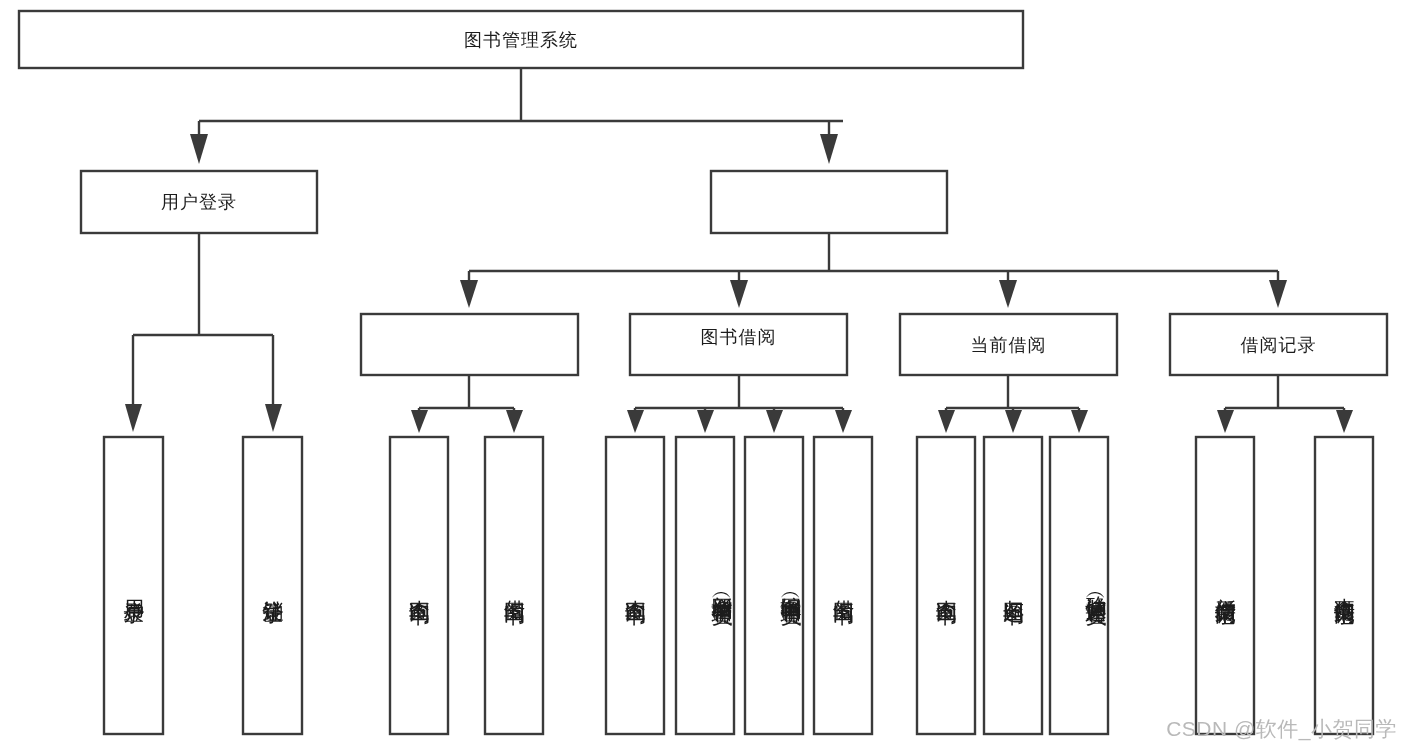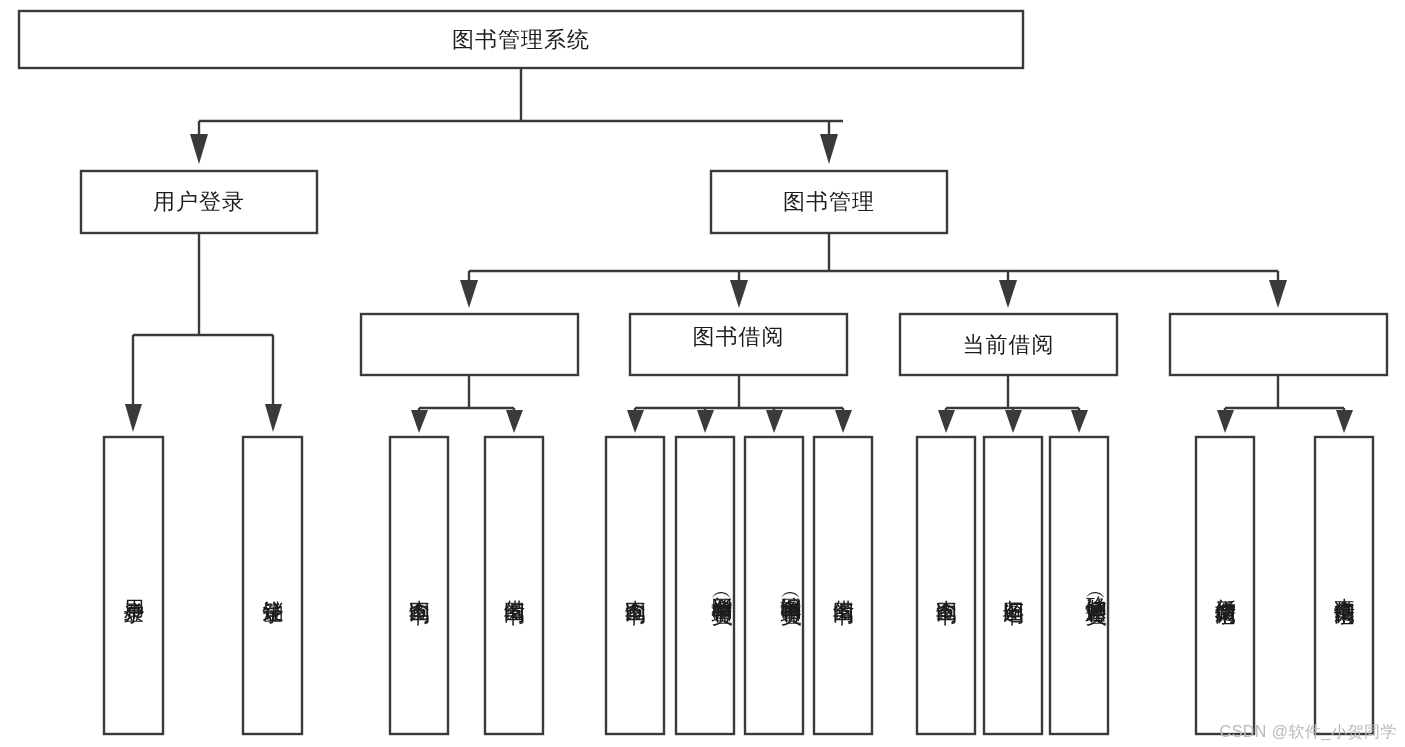--- a/index.html
+++ b/index.html
@@ -53,32 +53,32 @@
     color: #1c1c1c;
     font-family: "Liberation Sans", "DejaVu Sans", sans-serif;
     white-space: nowrap;
     pointer-events: none;
   }
   .hlabel-wrap {
     position: absolute;
     display: flex;
     align-items: center;
     justify-content: center;
-    font-size: 22px;
+    font-size: 18px;
     color: #1c1c1c;
     font-family: "Liberation Sans", "DejaVu Sans", sans-serif;
     white-space: nowrap;
     letter-spacing: 1px;
     pointer-events: none;
   }
   .watermark {
     position: absolute;
     right: 8px;
     bottom: 4px;
-    font-size: 16px;
+    font-size: 21px;
     color: #b9b9b9;
     font-family: "Liberation Sans", "DejaVu Sans", sans-serif;
     letter-spacing: 0.5px;
     white-space: nowrap;
     pointer-events: none;
   }
 </style>
 </head>
 <body>
 
@@ -180,24 +180,24 @@
     <rect class="node-box" x="917" y="437" width="58" height="297"></rect>
     <rect class="node-box" x="984" y="437" width="58" height="297"></rect>
     <rect class="node-box" x="1050" y="437" width="58" height="297"></rect>
     <rect class="node-box" x="1196" y="437" width="58" height="297"></rect>
     <rect class="node-box" x="1315" y="437" width="58" height="297"></rect>
   </svg>
 
   <div class="hlabel-wrap" style="left:19px; top:11px; width:1004px; height:57px;">图书管理系统</div>
 
   <div class="hlabel-wrap" style="left:81px; top:171px; width:236px; height:62px;">用户登录</div>
-  <div class="hlabel-wrap" style="left:711px; top:171px; width:236px; height:62px;">图书管理</div>
 
   <div class="hlabel-wrap" style="left:630px; top:314px; width:217px; height:46px;">图书借阅</div>
   <div class="hlabel-wrap" style="left:900px; top:314px; width:217px; height:61px;border-radius:7px;">当前借阅</div>
+  <div class="hlabel-wrap" style="left:1170px; top:314px; width:217px; height:61px;">借阅记录</div>
 
   <div class="vlabel-wrap" style="left:104px; top:437px; width:59px; height:297px;">用户登录</div>
   <div class="vlabel-wrap" style="left:243px; top:437px; width:59px; height:297px;">注销登录</div>
   <div class="vlabel-wrap" style="left:390px; top:437px; width:58px; height:297px;">查询图书</div>
   <div class="vlabel-wrap" style="left:485px; top:437px; width:58px; height:297px;">借阅图书</div>
   <div class="vlabel-wrap" style="left:606px; top:437px; width:58px; height:297px;">查询图书</div>
   <div class="vlabel-wrap" style="left:676px; top:437px; width:58px; height:297px; align-items:flex-start;">新增图书（管理员）</div>
   <div class="vlabel-wrap" style="left:745px; top:437px; width:58px; height:297px; align-items:flex-start;">编辑图书（管理员）</div>
   <div class="vlabel-wrap" style="left:814px; top:437px; width:58px; height:297px;">借阅图书</div>
   <div class="vlabel-wrap" style="left:917px; top:437px; width:58px; height:297px;">查询图书</div>

